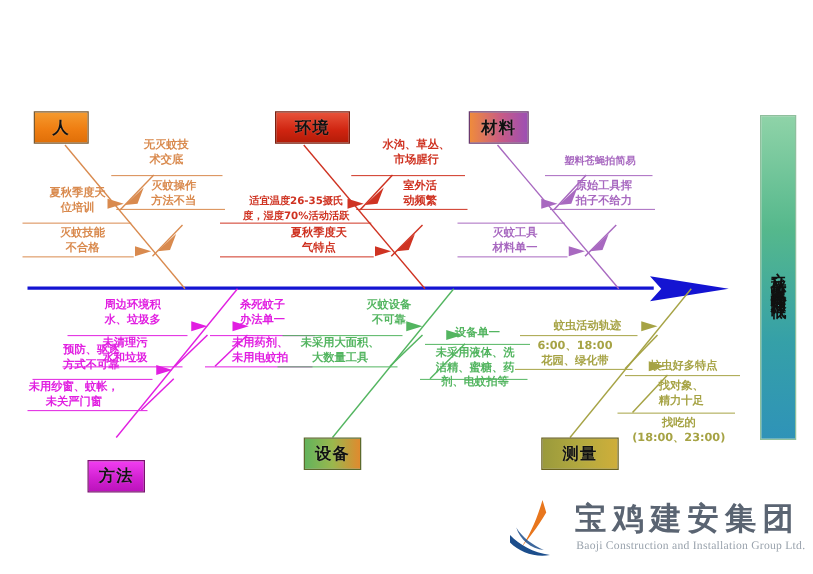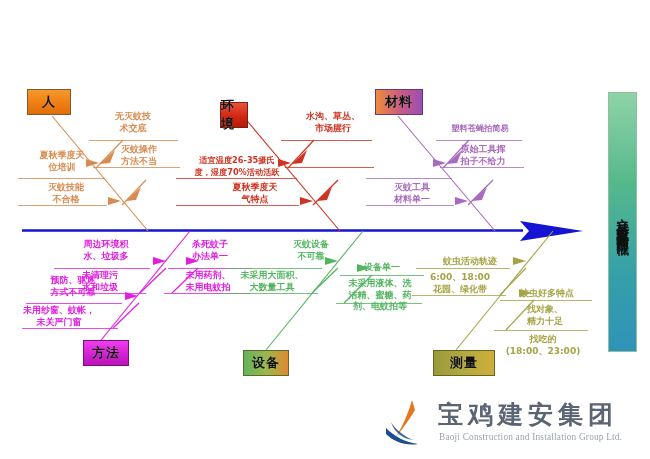--- a/index.html
+++ b/index.html
@@ -13,26 +13,26 @@
 
   
   .cat-box{
     position:absolute;display:flex;align-items:center;justify-content:center;
     font-weight:bold;font-size:13px;color:#111;letter-spacing:1px;
     border:1px solid #7a5a30;box-sizing:border-box;
     text-shadow:0 0 1px rgba(255,255,255,.4);
   }
   .cat-people   {left:27px; top:89px;  width:44px;height:26px;
      background:linear-gradient(180deg,#f59a2e 0%,#ef7e12 55%,#e06f08 100%);}
-  .cat-env      {left:220px;top:89px;  width:28px;height:26px;
-     background:linear-gradient(180deg,#e8533a 0%,#cf2410 60%,#b41c08 100%);border-color:#7a2010;margin-top:13px;}
+  .cat-env      {left:220px;top:89px;  width:60px;height:26px;
+     background:linear-gradient(180deg,#e8533a 0%,#cf2410 60%,#b41c08 100%);border-color:#7a2010;}
   .cat-material {left:375px;top:89px;  width:48px;height:26px;
      background:linear-gradient(90deg,#ef8b3c 0%,#c75a86 55%,#9c4fb4 100%);border-color:#6a3a6e;}
-  .cat-method   {left:70px; top:340px; width:46px;height:26px;
-     background:linear-gradient(180deg,#f13df1 0%,#d01fd0 60%,#bb13bb 100%);border-color:#7a1070;margin-left:13px;}
+  .cat-method   {left:70px; top:368px; width:46px;height:26px;
+     background:linear-gradient(180deg,#f13df1 0%,#d01fd0 60%,#bb13bb 100%);border-color:#7a1070;}
   .cat-equip    {left:243px;top:350px; width:46px;height:26px;
      background:linear-gradient(90deg,#63b35c 0%,#9ab84d 50%,#e08a2e 100%);border-color:#5d6a2c;}
   .cat-measure  {left:433px;top:350px; width:62px;height:26px;
      background:linear-gradient(90deg,#9a9a3c 0%,#b3a93e 50%,#cfae3a 100%);border-color:#6b6320;text-align:center;}
 
   
   .goal-box{
     position:absolute;left:608px;top:92px;width:29px;height:260px;
     background:linear-gradient(180deg,#8fd3a8 0%,#55b88c 35%,#35a0a8 70%,#2f93b8 100%);
     border:1px solid #8fbf9d;box-sizing:border-box;
@@ -49,21 +49,21 @@
   .s85{font-size:8.2px;}
   .c-people  {color:#d98a4e;}
   .c-env     {color:#cf3322;}
   .c-material{color:#a869c0;}
   .c-method  {color:#e11fe1;}
   .c-equip   {color:#53b560;}
   .c-measure {color:#a6a345;}
   .ta-c{text-align:center;}
 
   
-  .logo{position:absolute;left:382px;top:396px;width:244px;height:58px;text-align:right;}
+  .logo{position:absolute;left:404px;top:396px;width:244px;height:58px;text-align:right;}
   .logo-cn{position:absolute;left:56px;top:2px;font-size:25px;font-weight:bold;
     color:#5a6472;letter-spacing:5px;font-family:"DejaVu Sans","Liberation Sans",sans-serif;}
   .logo-en{position:absolute;left:57px;top:36px;font-size:9.3px;color:#9aa3ad;
     letter-spacing:.2px;font-family:"Liberation Serif","DejaVu Serif",serif;}
 </style>
 </head>
 <body>
 
 <div id="canvas">
 
@@ -187,20 +187,22 @@
 <span>术交底</span></div>
   <div class="lbl s9 c-people ta-c" style="left:96px;top:144px;width:86px;"><span>灭蚊操作</span>
 <span>方法不当</span></div>
   <div class="lbl s9 c-people ta-c" style="left:20px;top:150px;width:84px;"><span>夏秋季度天</span>
 <span>位培训</span></div>
   <div class="lbl s9 c-people ta-c" style="left:24px;top:182px;width:84px;"><span>灭蚊技能</span>
 <span>不合格</span></div>
 
   <div class="lbl s9 c-env ta-c" style="left:290px;top:111px;width:86px;"><span>水沟、草丛、</span>
 <span>市场腥行</span></div>
+  <div class="lbl s9 c-env ta-c" style="left:296px;top:144px;width:80px;"><span>室外活</span>
+<span>动频繁</span></div>
   <div class="lbl s85 c-env ta-c" style="left:176px;top:155px;width:122px;"><span>适宜温度26-35摄氏</span>
 <span>度，湿度70%活动活跃</span></div>
   <div class="lbl s9 c-env ta-c" style="left:210px;top:182px;width:90px;"><span>夏秋季度天</span>
 <span>气特点</span></div>
 
   <div class="lbl s85 c-material ta-c" style="left:436px;top:123px;width:88px;"><span>塑料苍蝇拍简易</span></div>
   <div class="lbl s9 c-material ta-c" style="left:440px;top:144px;width:86px;"><span>原始工具挥</span>
 <span>拍子不给力</span></div>
   <div class="lbl s9 c-material ta-c" style="left:370px;top:182px;width:84px;"><span>灭蚊工具</span>
 <span>材料单一</span></div>

